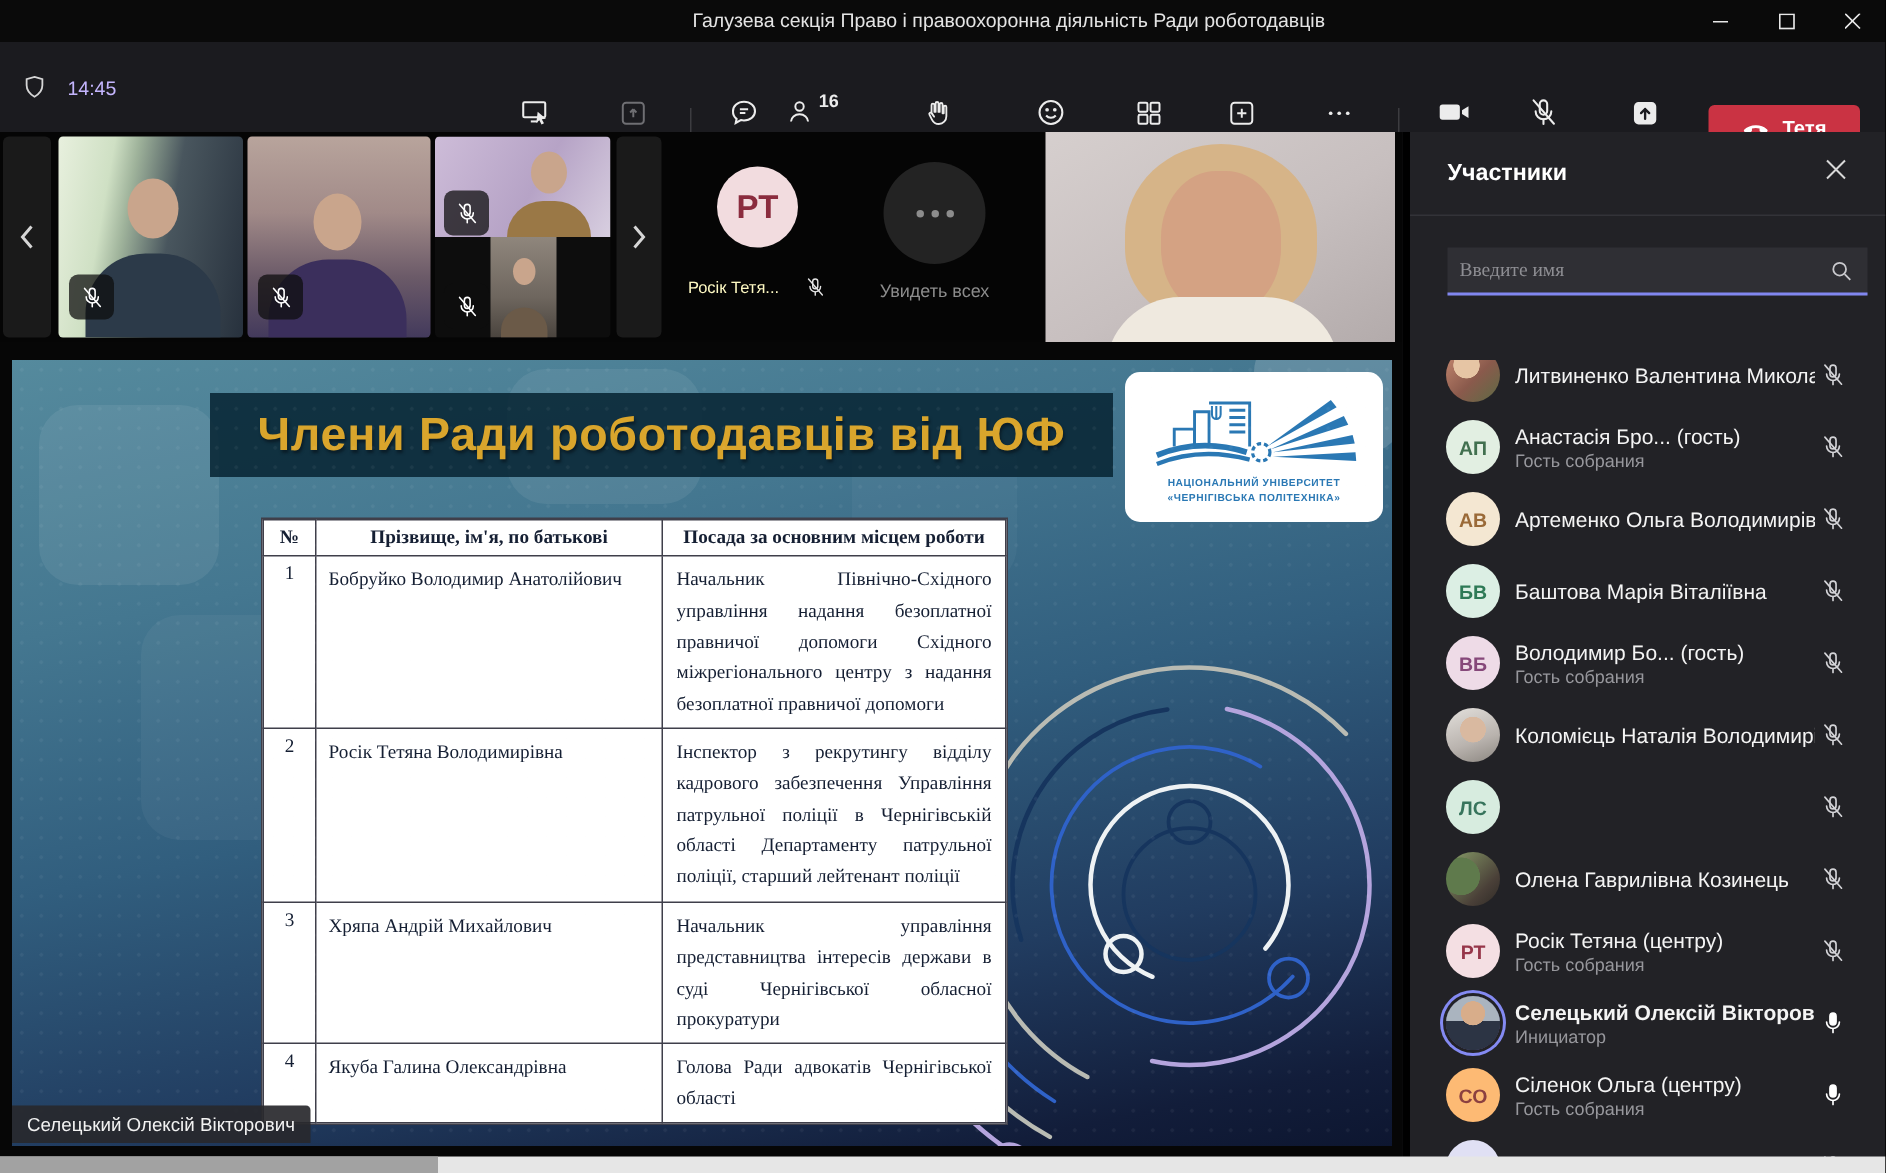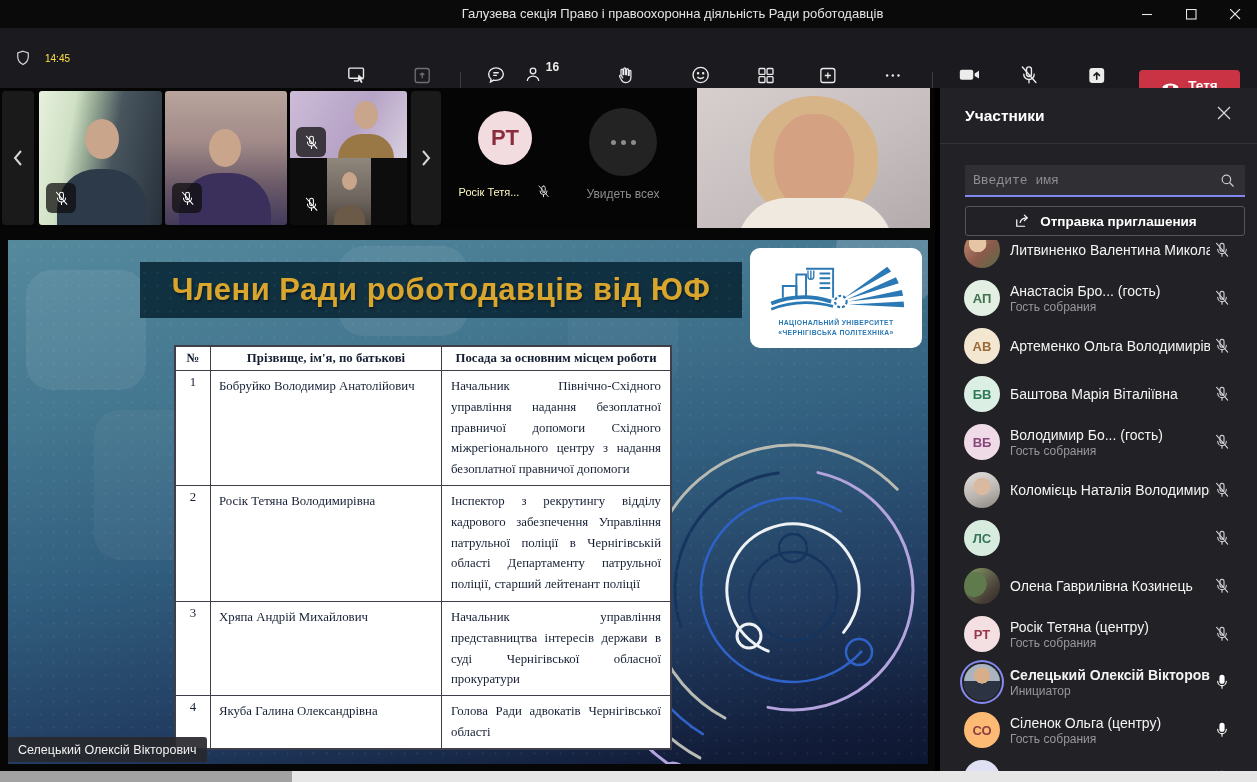--- a/index.html
+++ b/index.html
@@ -8,21 +8,21 @@
   svg{display:block}
   
   .titlebar{position:absolute;left:0;top:0;width:1257px;height:28px;background:#0a0a0a;}
   .tb-title{position:absolute;left:50%;top:6px;transform:translateX(-50%);
     color:#e4e4e4;font-size:13px;white-space:nowrap;margin-left:44px;}
   .winctl{position:absolute;right:0;top:0;height:28px;display:flex;}
   .wbtn{width:44px;height:28px;display:flex;align-items:center;justify-content:center;color:#e8e8e8;}
   
   .toolbar{position:absolute;left:0;top:28px;width:1257px;height:60px;background:#1b1b1f;}
   .tb-left{position:absolute;left:14px;top:0;height:60px;display:flex;align-items:center;gap:13px;color:#fff;}
-  .tb-time{font-size:10px;color:#fde047;}
+  .tb-time{font-size:13px;color:#c4b5fd;}
   .tbtn{position:absolute;top:36px;transform:translateX(-50%);display:flex;flex-direction:column;
     align-items:center;gap:3px;color:#ececec;cursor:pointer;}
   .tbtn .ticon{height:22px;display:flex;align-items:flex-end;justify-content:center;}
   .tbtn .tlabel{font-size:11.5px;white-space:nowrap;}
   .tbtn.disabled{color:#6f6f73;}
   .tbtn.active{position:absolute;}
   .tbtn.active::after{content:'';position:absolute;bottom:-6px;left:4px;right:4px;height:3px;
     border-radius:2px;background:#8187f0;}
   .pcount{font-size:12px;font-weight:700;margin-left:2px;position:relative;top:-4px;}
   .tdivider{position:absolute;top:44px;width:1px;height:28px;background:#3c3c40;}
@@ -89,21 +89,21 @@
   
   .panel{position:absolute;left:935px;top:88px;width:322px;height:694px;background:#222226;
     border-left:5px solid #000;box-sizing:border-box;}
   .panel-header{position:absolute;left:0;top:0;right:0;height:55px;border-bottom:1px solid #333338;
     display:flex;align-items:center;}
   .panel-title{margin-left:25px;color:#fff;font-size:15.5px;font-weight:700;}
   .pclose{position:absolute;right:26px;top:18px;color:#d8d8d8;cursor:pointer;}
   .psearch{position:absolute;left:25px;top:77px;width:280px;height:32px;background:#2f2f34;
     border-bottom:2px solid #8187f0;display:flex;align-items:center;box-sizing:border-box;}
   .psearch input{flex:1;background:transparent;border:none;outline:none;color:#e8e8e8;
-    font-size:13px;padding:0 8px;font-family:Liberation Mono, monospace;}
+    font-size:13px;padding:0 8px;font-family:Liberation Serif, serif;}
   .psearch input::placeholder{color:#8e8e93;}
   .psearch .sicon{margin-right:9px;color:#c9c9cd;}
   .pinvite{position:absolute;left:25px;top:118px;width:280px;height:30px;border:1px solid #55555a;
     border-radius:3px;display:flex;align-items:center;justify-content:center;gap:9px;color:#fff;
     font-size:13.5px;font-weight:600;cursor:pointer;box-sizing:border-box;}
   #plist{position:absolute;left:0;top:152px;right:0;bottom:0;overflow:hidden;}
   .prow{position:absolute;left:0;width:100%;height:48px;}
   .pav{position:absolute;left:24px;top:6px;width:36px;height:36px;border-radius:50%;
     display:flex;align-items:center;justify-content:center;font-size:13px;font-weight:700;}
   .pav.ring{box-shadow:0 0 0 2px #222226,0 0 0 4px #848af2;}
@@ -509,30 +509,20 @@
   <div class="psearch">
     <input type="text" placeholder="Введите имя" style="">
     <span class="sicon">
       <svg width="17" height="17" viewBox="0 0 24 24" fill="none" stroke="currentColor" stroke-width="1.7">
           <circle cx="10.5" cy="10.5" r="6"></circle>
           <path d="M15.2 15.2L20.5 20.5"></path>
         </svg>
     </span>
   </div>
 
-  <div class="pinvite">
-    <span>
-      <svg width="18" height="18" viewBox="0 0 24 24" fill="none" stroke="currentColor" stroke-width="1.6" stroke-linecap="round" stroke-linejoin="round">
-          <path d="M5 10.5V19h10.5"></path>
-          <path d="M9.5 14c1.2-4.2 4.3-6.2 9.3-6.2"></path>
-          <path d="M15.2 4.2l3.8 3.6-3.8 3.6"></path>
-        </svg>
-    </span>
-    <span>Отправка приглашения</span>
-  </div>
 
   <div id="plist">
       <div class="prow" style="top: -14px;">
         <div class="pav pv1"></div>
         <div class="pmeta">
           <div class="pname">Литвиненко Валентина Микола...</div>
         </div>
         <div class="pmic muted">
           <svg viewBox="0 0 24 24" fill="none" stroke="currentColor" stroke-width="1.5" stroke-linecap="round">
             <rect x="9.3" y="3.2" width="5.4" height="10.4" rx="2.7"></rect>

